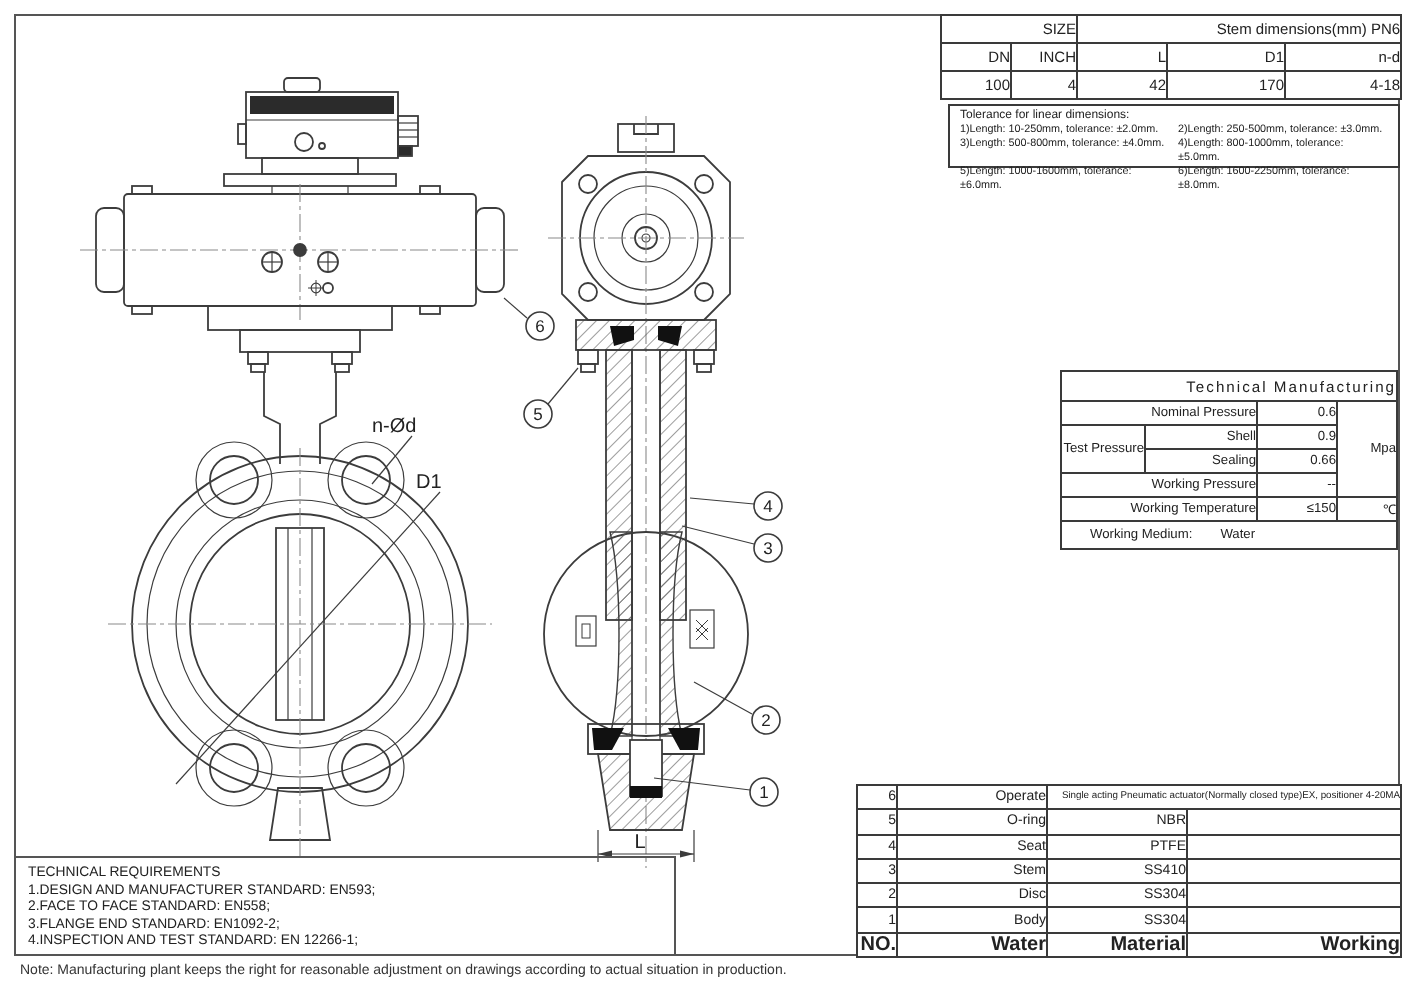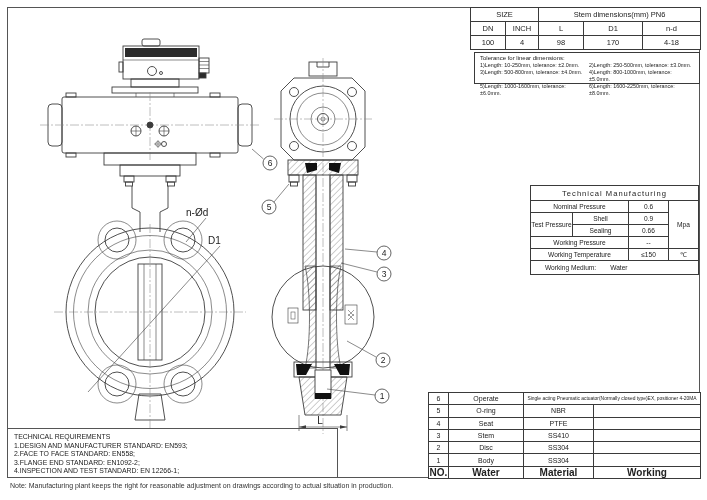--- a/index.html
+++ b/index.html
@@ -7,21 +7,21 @@
   #sheet {
     position:relative; width:707px; height:500px; background:#ffffff;
     font-family:"Liberation Sans", sans-serif; color:#222; overflow:hidden;
   }
   #frame {
     position:absolute; left:7px; top:7px; width:693px; height:471px;
     border:1.2px solid #555;
   }
   svg { position:absolute; left:0; top:0; }
   table { border-collapse:collapse; table-layout:fixed; background:#fff; }
-  td { border:0.8px solid #3a3a3a; text-align:center; vertical-align:middle;
+  td { border:0.8px solid #3a3a3a; text-align:right; vertical-align:middle;
        overflow:hidden; white-space:nowrap; }
 
   
   #size-table { position:absolute; left:470px; top:7px; width:230px; font-size:7.5px; }
   #size-table td { height:14px; }
 
   
   #tolerance-box { position:absolute; left:474px; top:52px; width:226px; height:32px;
     border:0.8px solid #3a3a3a; padding:2px 5px; font-size:5.4px; line-height:7px; }
   #tolerance-box .tol-grid { display:grid; grid-template-columns:1fr 1fr; column-gap:4px; }
@@ -264,21 +264,21 @@
     <tr>
       <td>DN</td>
       <td>INCH</td>
       <td>L</td>
       <td>D1</td>
       <td>n-d</td>
     </tr>
     <tr>
       <td>100</td>
       <td>4</td>
-      <td>98</td>
+      <td>42</td>
       <td>170</td>
       <td>4-18</td>
     </tr>
   </tbody>
     </table>
 
   <div id="tolerance-box">
     <div style="font-size:6px;">Tolerance for linear dimensions:</div>
     <div class="tol-grid">
       <span>1)Length: 10-250mm, tolerance: ±2.0mm.</span>

